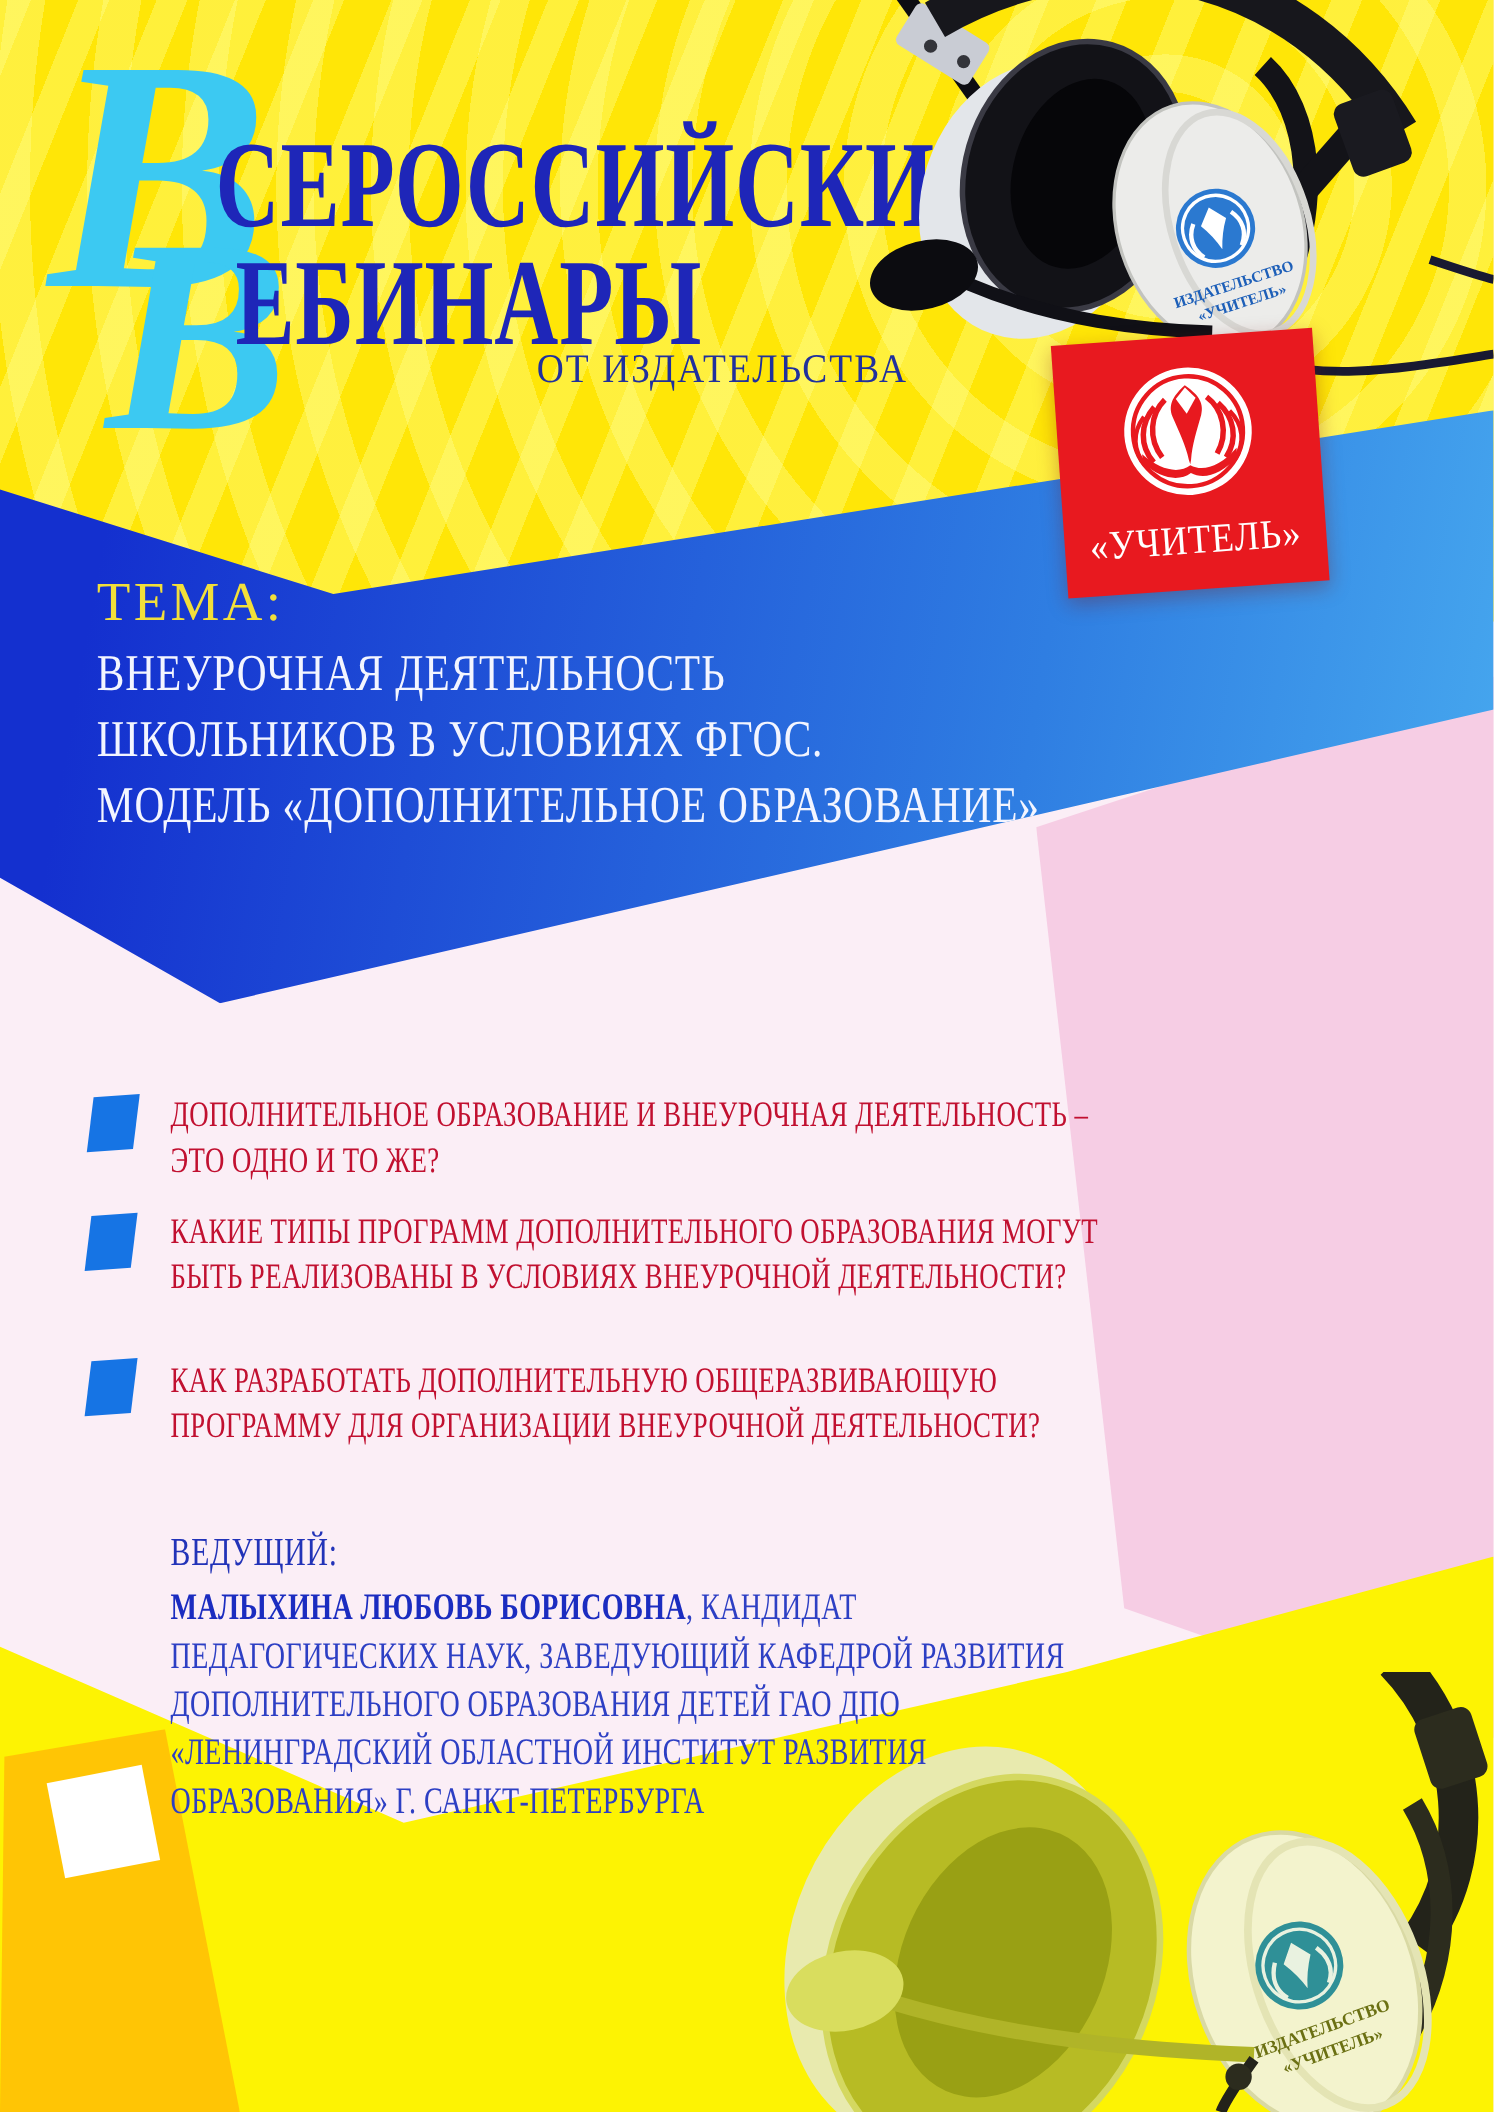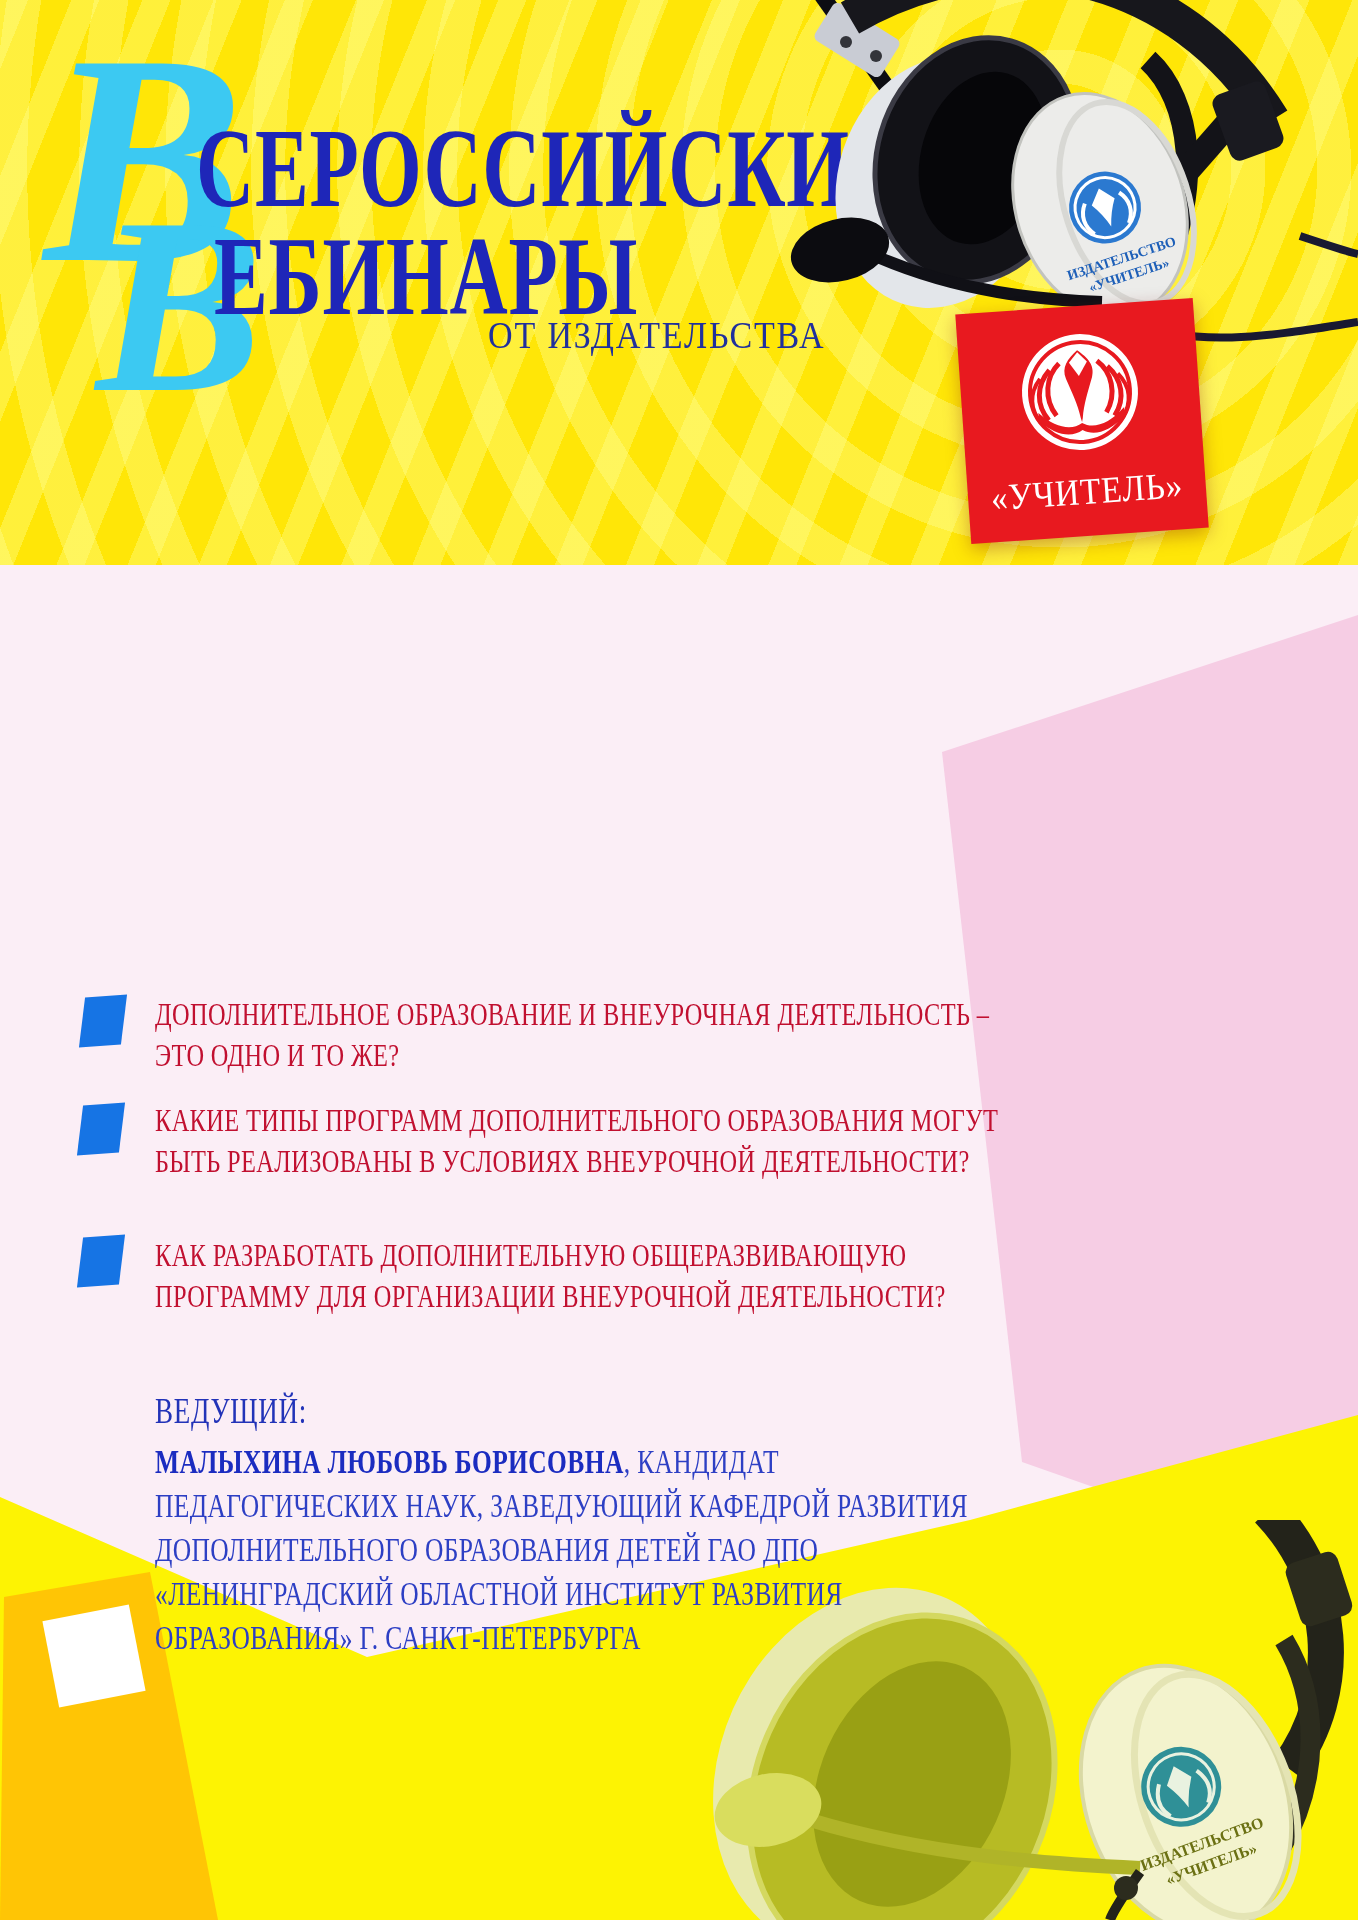--- a/index.html
+++ b/index.html
@@ -132,20 +132,28 @@
     <path d="M430 322 C500 350 580 334 658 322" stroke="#191931" stroke-width="8" fill="none"></path>
     <path d="M600 236 C630 246 648 252 658 254" stroke="#191931" stroke-width="8" fill="none"></path>
   </svg>
 
   <div class="big-v v1">В</div>
   <div class="head-caps caps1">СЕРОССИЙСКИЕ</div>
   <div class="big-v v2">В</div>
   <div class="head-caps caps2">ЕБИНАРЫ</div>
   <div class="from-publisher">ОТ  ИЗДАТЕЛЬСТВА</div>
 
+  <div class="blue-band">
+    <div class="topic-label">ТЕМА:</div>
+    <div class="topic-lines">
+      <div>ВНЕУРОЧНАЯ ДЕЯТЕЛЬНОСТЬ</div>
+      <div>ШКОЛЬНИКОВ В УСЛОВИЯХ ФГОС.</div>
+      <div>МОДЕЛЬ «ДОПОЛНИТЕЛЬНОЕ ОБРАЗОВАНИЕ»</div>
+    </div>
+  </div>
 
   <div class="logo-card">
     <svg class="emblem" viewBox="0 0 238 160">
       <circle cx="119" cy="80" r="58" fill="#fff"></circle>
       <circle cx="119" cy="80" r="50" fill="none" stroke="#e8191f" stroke-width="4"></circle>
       <path d="M119 38 C109 46 102 54 106 66 C111 80 116 92 118 106 L119 110 L120 106 C122 92 127 80 132 66 C136 54 129 46 119 38 Z" fill="#e8191f"></path>
       <path d="M119 40 L110 50 L119 64 L128 50 Z" fill="#fff"></path>
       <path d="M100 50 C86 62 82 84 94 102" stroke="#e8191f" stroke-width="5" fill="none"></path>
       <path d="M90 56 C76 70 74 90 86 106" stroke="#e8191f" stroke-width="5" fill="none"></path>
       <path d="M80 64 C68 78 68 94 78 108" stroke="#e8191f" stroke-width="4" fill="none"></path>

